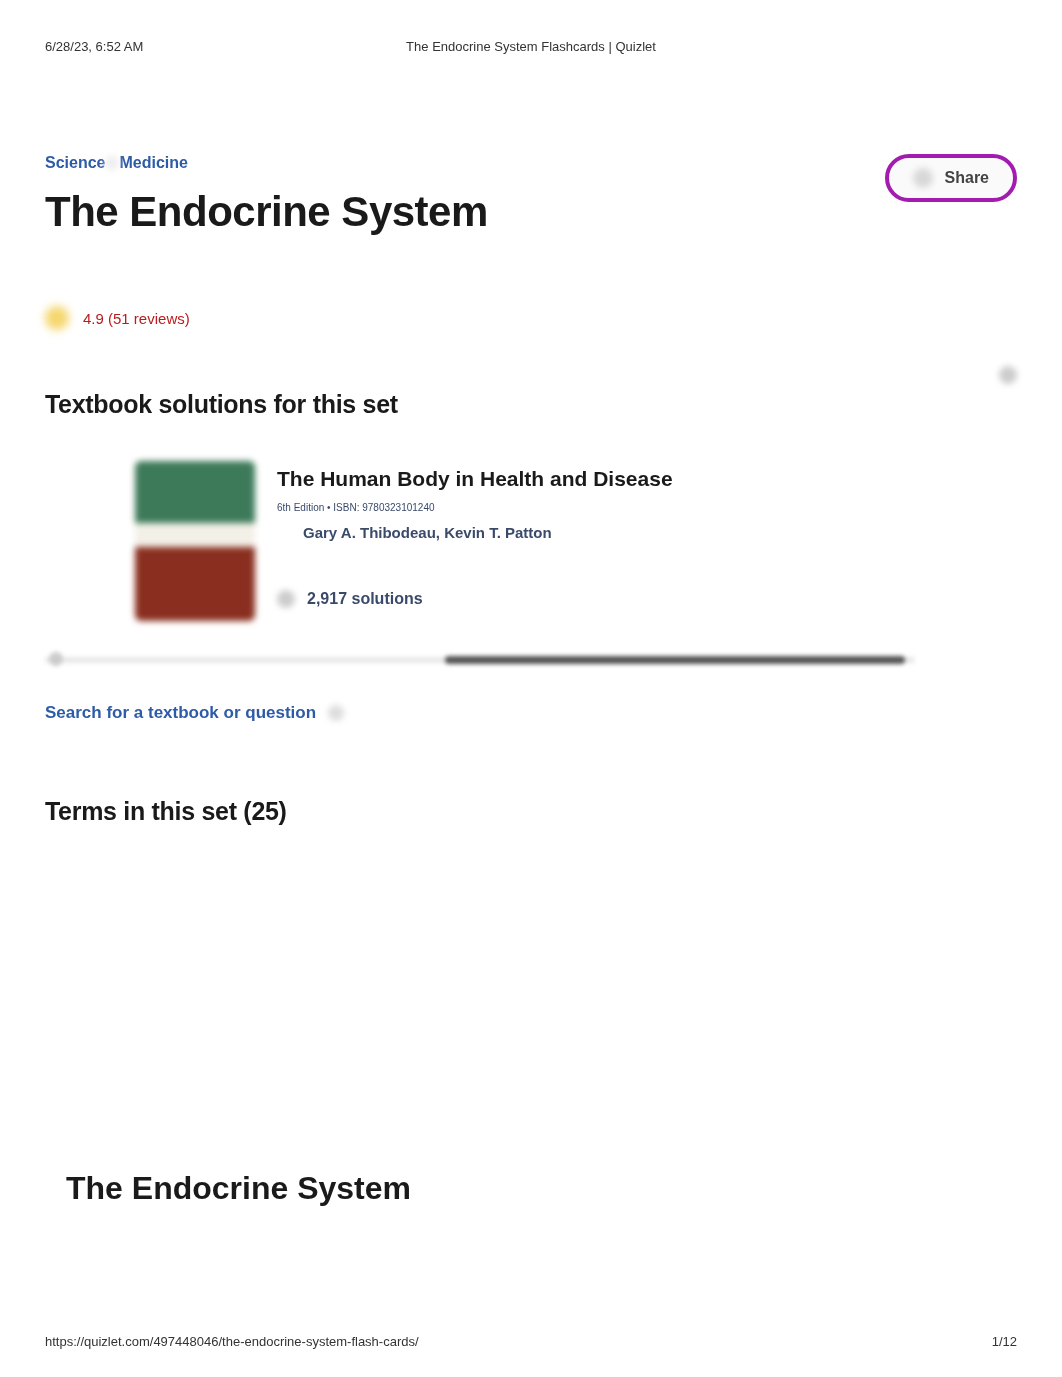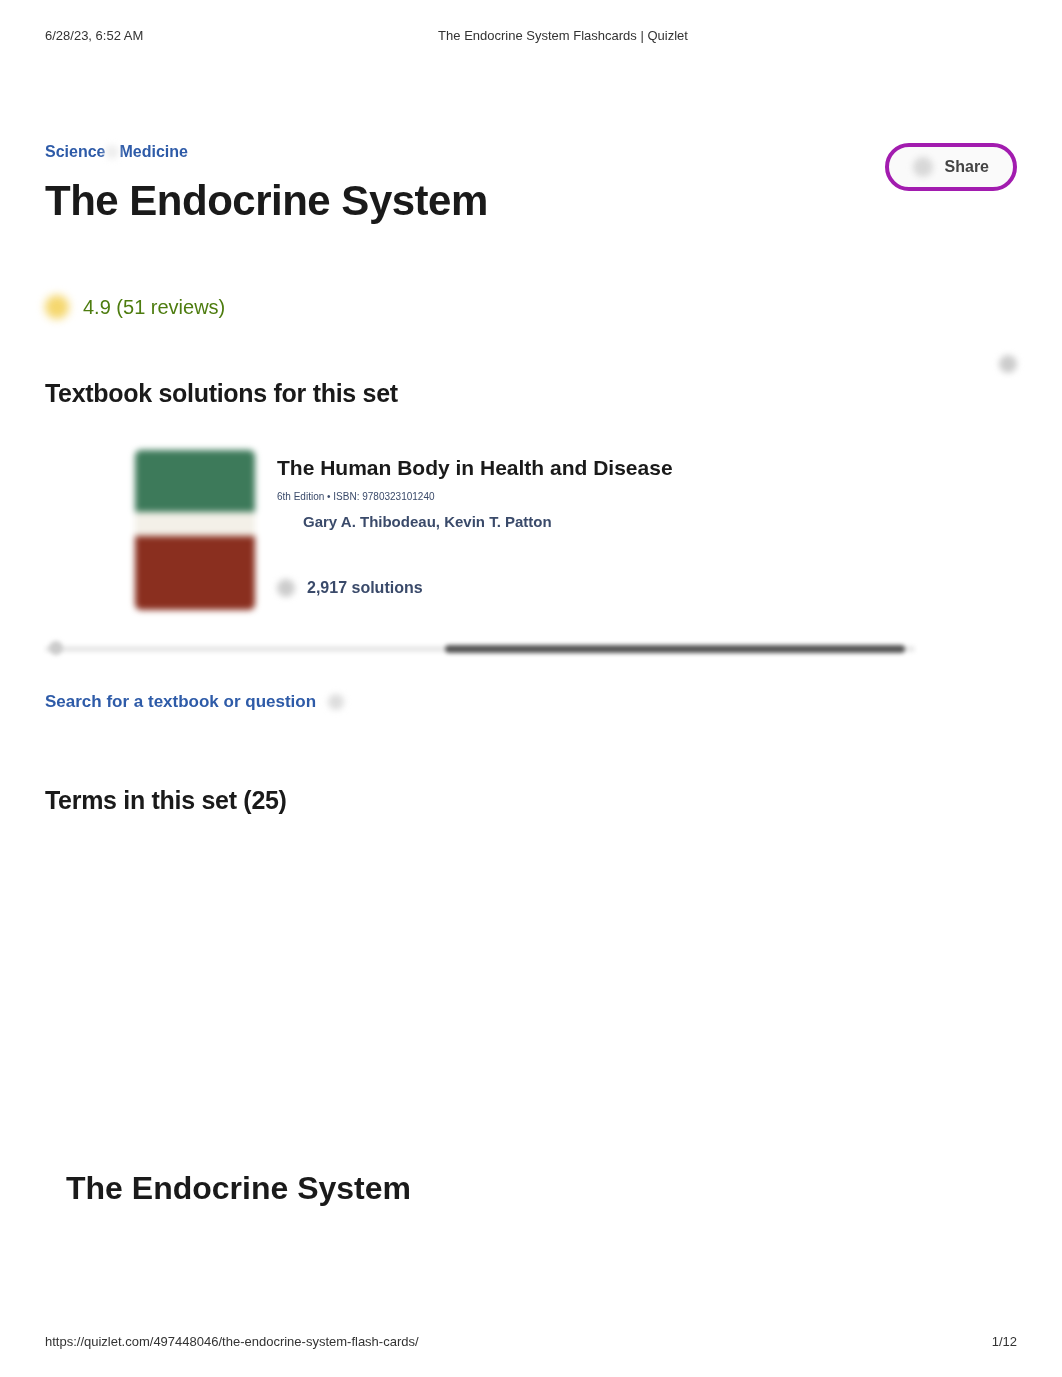--- a/index.html
+++ b/index.html
@@ -11,29 +11,28 @@
       font-family: -apple-system, BlinkMacSystemFont, 'Segoe UI', Arial, sans-serif;
       background: #fff;
       width: 1062px;
       height: 1377px;
       position: relative;
       color: #1a1a1a;
     }
     .print-header {
       display: flex;
       justify-content: space-between;
-      padding: 28px 45px 0 45px;
+      padding: 39px 45px 0 45px;
       font-size: 13px;
       color: #333;
     }
     .print-header .center {
       position: absolute;
       left: 50%;
       transform: translateX(-50%);
-      margin-left: 32px;
     }
     .content {
       padding: 100px 45px 0 45px;
     }
     .breadcrumb {
       display: flex;
       align-items: center;
       gap: 0;
       margin-bottom: 16px;
     }
@@ -90,22 +89,22 @@
       margin-top: 70px;
     }
     .star {
       width: 24px;
       height: 24px;
       border-radius: 50%;
       background: #f5d76e;
       filter: blur(4px);
     }
     .rating-text {
-      font-size: 20px;
-      color: #4d7c0f;
+      font-size: 15px;
+      color: #b91c1c;
       font-weight: 500;
     }
     .section-title {
       font-size: 25px;
       font-weight: 800;
       color: #1a1a1a;
       margin-top: 60px;
       letter-spacing: -0.3px;
     }
     .textbook-section {

